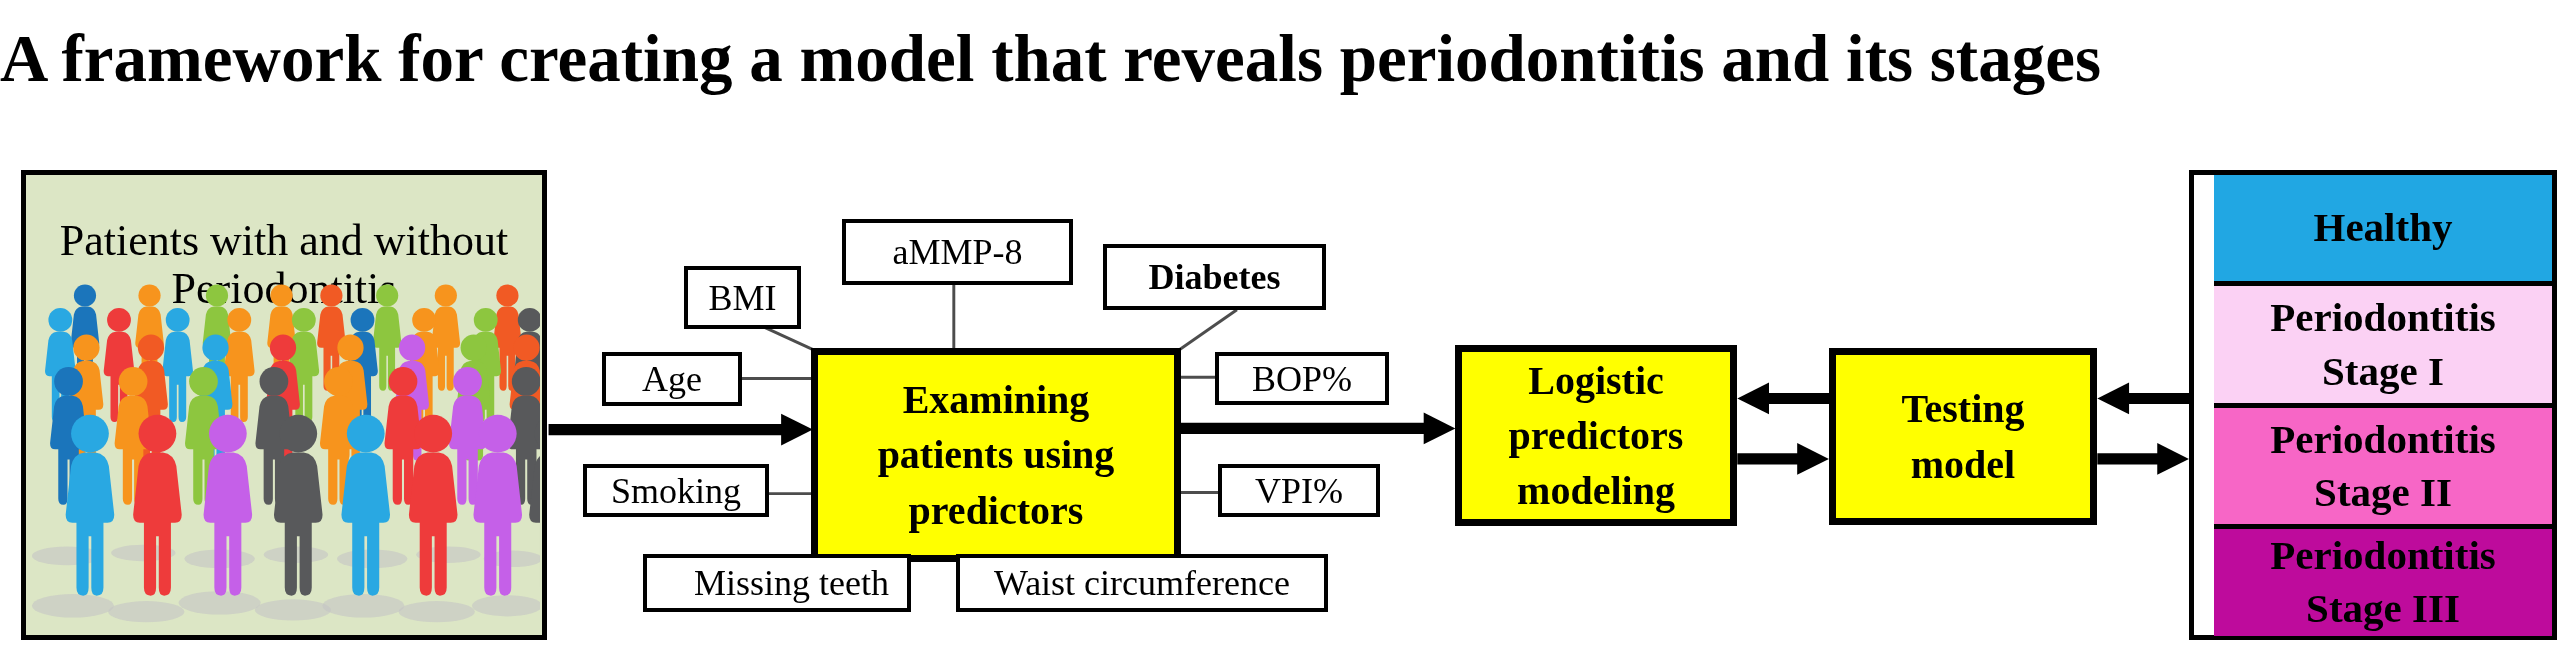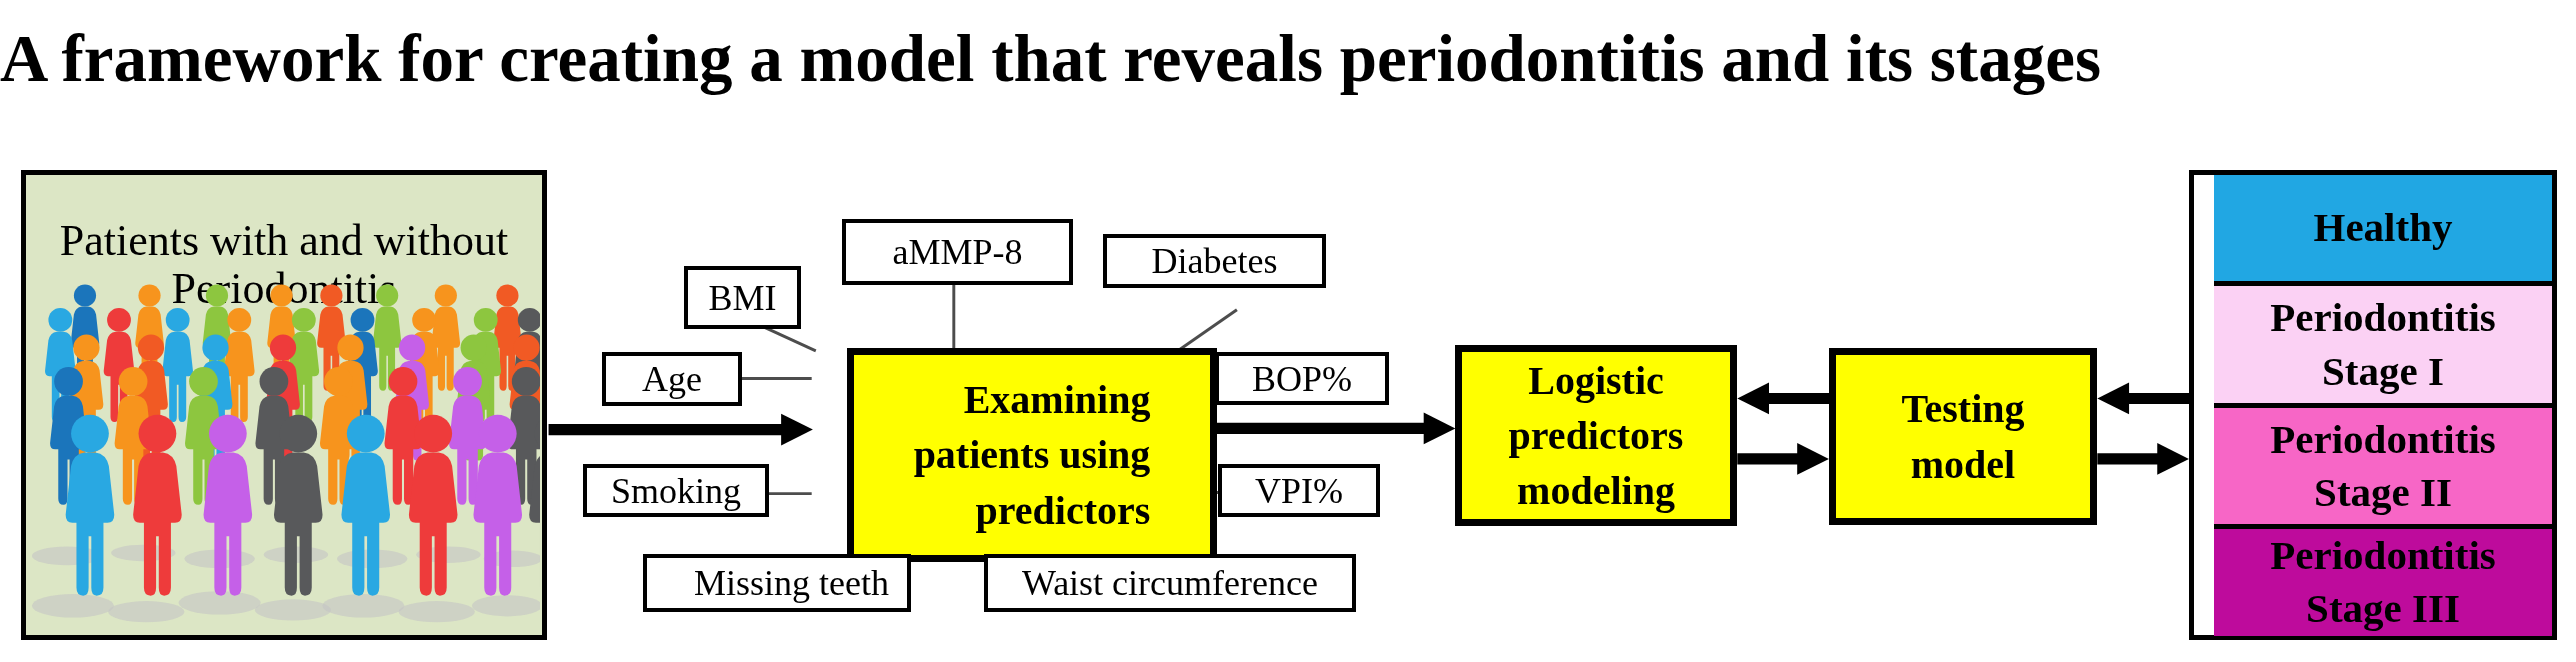--- a/index.html
+++ b/index.html
@@ -24,21 +24,21 @@
     position:absolute;left:0;top:5.9px;width:100%;
     text-align:center;font-weight:normal;font-size:44px;line-height:1.1;
     white-space:pre-line;color:#000;margin-top:36px;
   }
   .crowd{position:absolute;left:0px;top:99px;width:514px;height:360px;}
   .process-box{
     position:absolute;border:7px solid #000;box-sizing:border-box;
     display:flex;align-items:center;justify-content:center;text-align:center;
     font-weight:bold;font-size:40px;line-height:1.38;white-space:pre-line;color:#000;
   }
-  .process-examining{left:847px;top:348px;width:370px;height:214px;text-align:right;}
+  .process-examining{left:811px;top:348px;width:370px;height:214px;}
   .process-logistic{left:1455px;top:345px;width:282px;height:181px;}
   .process-testing{left:1829px;top:348px;width:268px;height:177px;}
   .pred-box{
     position:absolute;background:#ffffff;border:4.7px solid #000;box-sizing:border-box;
     display:flex;align-items:center;justify-content:center;text-align:center;
     font-size:36px;font-weight:normal;color:#000;white-space:nowrap;
   }
   .stages-column{
     position:absolute;left:2189px;top:170px;width:368px;height:470px;
     border:5.9px solid #000;box-sizing:border-box;
@@ -177,27 +177,27 @@
 predictors</div>
   <div class="process-box process-logistic" id="logistic-box" style="background: rgb(255, 255, 0);">Logistic
 predictors
 modeling</div>
   <div class="process-box process-testing" id="testing-box" style="background: rgb(255, 255, 0);">Testing
 model</div>
 
   <div id="predictors">
       <div class="pred-box" style="left: 684px; top: 266px; width: 117px; height: 63px;">BMI</div>
       <div class="pred-box" style="left: 842px; top: 219px; width: 231px; height: 66px;">aMMP-8</div>
-      <div class="pred-box" style="left: 1103px; top: 234px; width: 223px; height: 54px;">Diabetes</div>
+      <div class="pred-box" style="left: 1103px; top: 244px; width: 223px; height: 66px; font-weight: bold;">Diabetes</div>
       <div class="pred-box" style="left: 602px; top: 352px; width: 140px; height: 54px;">Age</div>
       <div class="pred-box" style="left: 1215px; top: 352px; width: 174px; height: 53px;">BOP%</div>
       <div class="pred-box" style="left: 583px; top: 464px; width: 186px; height: 53px;">Smoking</div>
       <div class="pred-box" style="left: 1218px; top: 464px; width: 162px; height: 53px;">VPI%</div>
       <div class="pred-box" style="left: 643px; top: 554px; width: 268px; height: 58px; padding-left: 29px;">Missing teeth</div>
-      <div class="pred-box" style="left: 956px; top: 554px; width: 372px; height: 58px; margin-left: 28px;">Waist circumference</div>
+      <div class="pred-box" style="left: 956px; top: 554px; width: 372px; height: 58px;">Waist circumference</div>
     </div>
 
   <div class="stages-column" id="stages-column">
       <div class="stage-cell" style="flex: 0 0 106px; background: rgb(33, 167, 227);">Healthy</div>
       <div class="stage-cell" style="flex: 0 0 122px; background: rgb(251, 209, 244);">Periodontitis
 Stage I</div>
       <div class="stage-cell" style="flex: 0 0 121px; background: rgb(247, 102, 198);">Periodontitis
 Stage II</div>
       <div class="stage-cell" style="flex: 0 0 110px; background: rgb(190, 11, 156);">Periodontitis
 Stage III</div>

